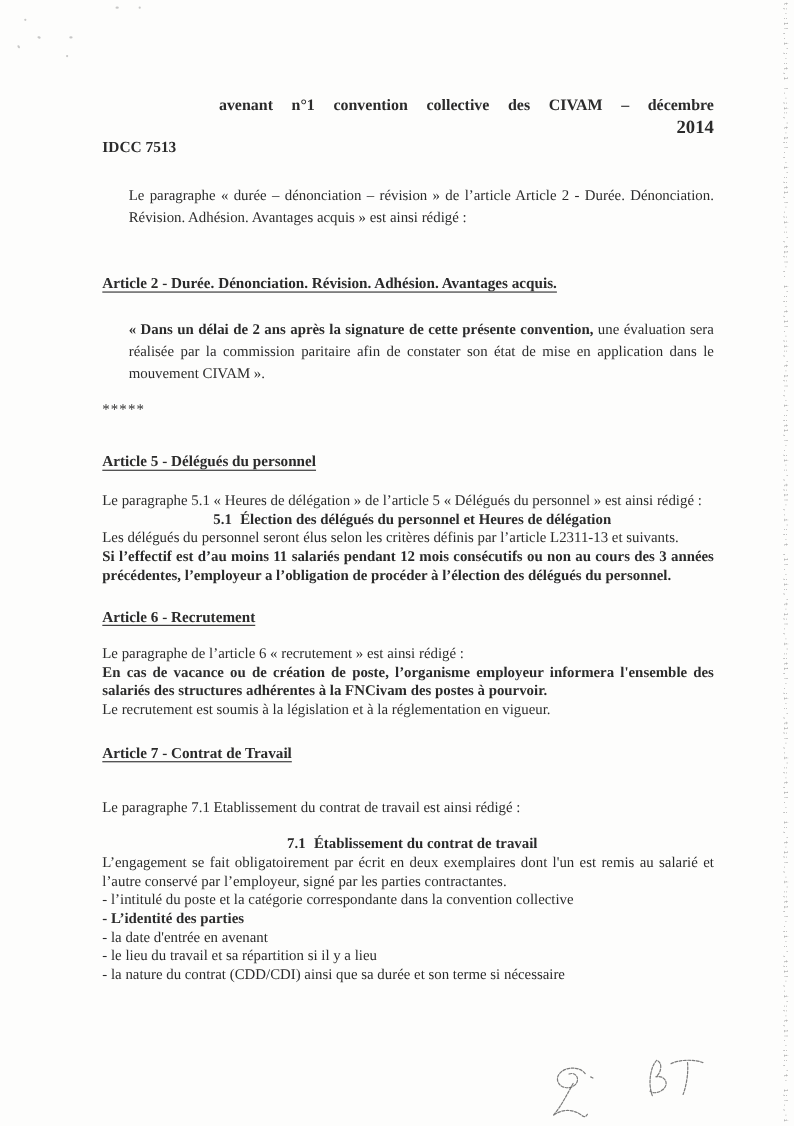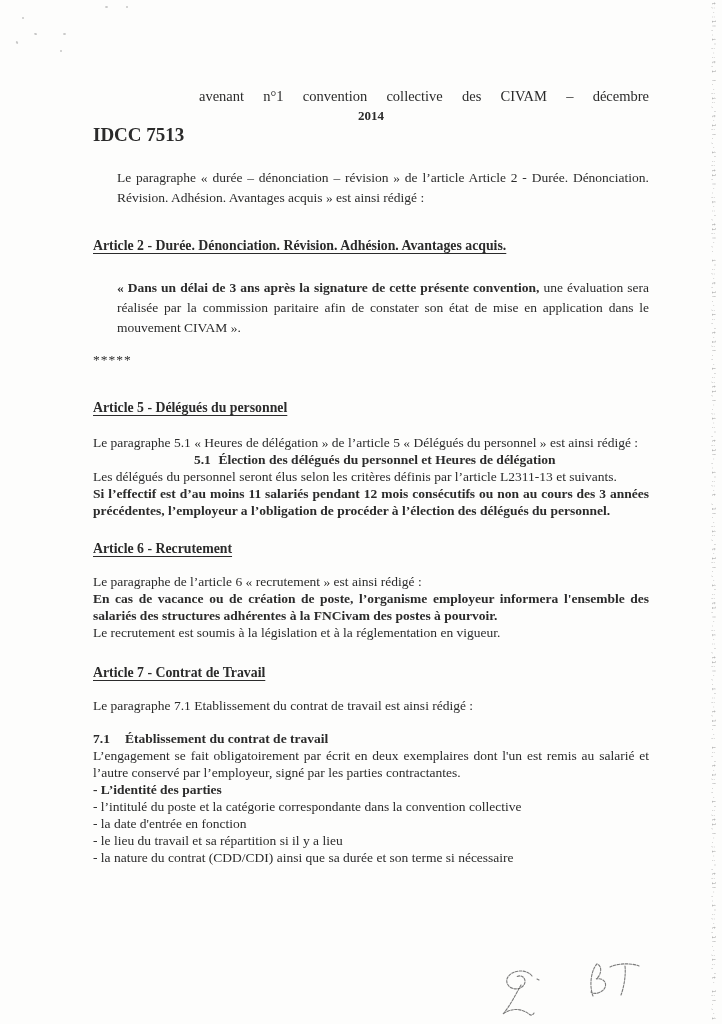--- a/index.html
+++ b/index.html
@@ -12,48 +12,48 @@
     color:#2b2b2b;
     -webkit-font-smoothing:antialiased;
   }
   .page{position:absolute;inset:0;}
   .doc{
     position:absolute;left:93px;top:86px;width:556px;
     font-size:13.5px;line-height:17px;
     text-align:justify;
   }
   .title-l1{
-    font-weight:normal;font-size:14.5px;line-height:20px;
+    font-weight:bold;font-size:14.5px;line-height:20px;
     text-indent:106px;
     text-align:justify;text-align-last:justify;
     word-spacing:2px;
   }
-  .title-l2{font-weight:bold;font-size:13px;line-height:19px;text-align:center;}
-  .idcc{font-weight:bold;font-size:19px;line-height:19px;text-align:left;}
+  .title-l2{font-weight:bold;font-size:17px;line-height:19px;text-align:right;}
+  .idcc{font-weight:bold;font-size:14px;line-height:19px;text-align:left;}
   .para{margin:0;}
   .lh20{line-height:20px;margin-left:24px;}
   .intro{margin-top:24px;}
   .art-heading{
     font-weight:bold;font-size:13.8px;line-height:20px;
     text-decoration:underline;
     text-underline-offset:3px;
     text-align:left;
   }
-  .h-art2{margin-top:28px;}
+  .h-art2{margin-top:40px;}
   .quote{margin-top:22px;}
   .sep{margin-top:14px;line-height:16px;letter-spacing:1px;text-align:left;}
   .h-art5{margin-top:30px;}
   .p-a5-1{margin-top:16px;}
   .sub-num{display:inline-block;width:32px;font-weight:bold;}
   .sub-title{font-weight:bold;}
   .bold{font-weight:bold;}
   .h-art6{margin-top:20px;}
   .p-a6-1{margin-top:14px;}
   .h-art7{margin-top:22px;}
-  .p-a7-1{margin-top:14px;}
+  .p-a7-1{margin-top:30px;}
   .p-a7-sub{margin-top:16px;}
   .p-a7-3{margin-top:14px;}
   .list{margin:0;text-align:left;}
   .list .item{line-height:17px;}
   
   .edge-strip{
     position:absolute;top:2px;right:3px;height:1020px;width:12px;
     writing-mode:vertical-rl;
     font-family:"DejaVu Sans Mono",monospace;
     font-size:5px;line-height:10px;letter-spacing:1.5px;
@@ -95,21 +95,21 @@
   <div class="doc">
 
     <div class="title-l1">avenant n°1 convention collective des CIVAM – décembre</div>
     <div class="title-l2">2014</div>
     <div class="idcc">IDCC 7513</div>
 
     <p class="para intro lh20">Le paragraphe « durée – dénonciation – révision » de l’article Article 2 - Durée. Dénonciation. Révision. Adhésion. Avantages acquis » est ainsi rédigé :</p>
 
     <div class="art-heading h-art2">Article 2 - Durée. Dénonciation. Révision. Adhésion. Avantages acquis.</div>
 
-    <p class="para quote lh20"><span class="bold">« Dans un délai de 3 ans après la signature de cette présente convention,</span><span> une évaluation sera réalisée par la commission paritaire afin de constater son état de mise en application dans le mouvement CIVAM ».</span></p>
+    <p class="para quote lh20"><span class="bold">« Dans un délai de 2 ans après la signature de cette présente convention,</span><span> une évaluation sera réalisée par la commission paritaire afin de constater son état de mise en application dans le mouvement CIVAM ».</span></p>
 
     <p class="para sep">*****</p>
 
     <div class="art-heading h-art5">Article 5  - Délégués du personnel</div>
 
     <p class="para p-a5-1">Le paragraphe 5.1 « Heures de délégation » de l’article 5 « Délégués du personnel » est ainsi rédigé :</p>
 
     <div style="text-align:center;"><span class="sub-num">5.1</span><span class="sub-title">Élection des délégués du personnel et Heures de délégation</span></div>
 
     <p class="para">Les délégués du personnel seront élus selon les critères définis par l’article L2311-13 et suivants.</p>
@@ -119,29 +119,29 @@
     <div class="art-heading h-art6">Article 6  - Recrutement</div>
 
     <p class="para p-a6-1">Le paragraphe de l’article 6 « recrutement » est ainsi rédigé :</p>
     <p class="para bold">En cas de vacance ou de création de poste, l’organisme employeur informera l'ensemble des salariés des structures adhérentes à la FNCivam des postes à pourvoir.</p>
     <p class="para">Le recrutement est soumis à la législation et à la réglementation en vigueur.</p>
 
     <div class="art-heading h-art7">Article 7 - Contrat de Travail</div>
 
     <p class="para p-a7-1">Le paragraphe 7.1 Etablissement du contrat de travail est ainsi rédigé :</p>
 
-    <div class="p-a7-sub" style="text-align:left;"><span class="sub-num">7.1</span><span class="sub-title">Établissement du contrat de travail</span></div>
+    <div class="p-a7-sub" style="text-align:center;"><span class="sub-num">7.1</span><span class="sub-title">Établissement du contrat de travail</span></div>
 
     <p class="para">L’engagement se fait obligatoirement par écrit en deux exemplaires dont l'un est remis au salarié et l’autre conservé par l’employeur, signé par les parties contractantes.</p>
 
 
     <div class="list">
+      <div class="item">- l’intitulé du poste et la catégorie correspondante dans la convention collective</div>
       <div class="item bold">- L’identité des parties</div>
-      <div class="item">- l’intitulé du poste et la catégorie correspondante dans la convention collective</div>
-      <div class="item">- la date d'entrée en fonction</div>
+      <div class="item">- la date d'entrée en avenant</div>
       <div class="item">- le lieu du travail et sa répartition si il y a lieu</div>
       <div class="item">- la nature du contrat (CDD/CDI) ainsi que sa durée et son terme si nécessaire</div>
     </div>
 
   </div>
 
   <div class="sig sig-left" title="R">
     <svg width="64" height="56" viewBox="0 0 64 56">
       <path d="M44 12 C38 4 22 6 19 15 C17 24 29 28 35 22 C40 17 35 9 28 13"></path>
       <path d="M33 21 C28 30 22 42 15 50 C23 44 33 44 41 50 C43 52 45 51 46 49"></path>

